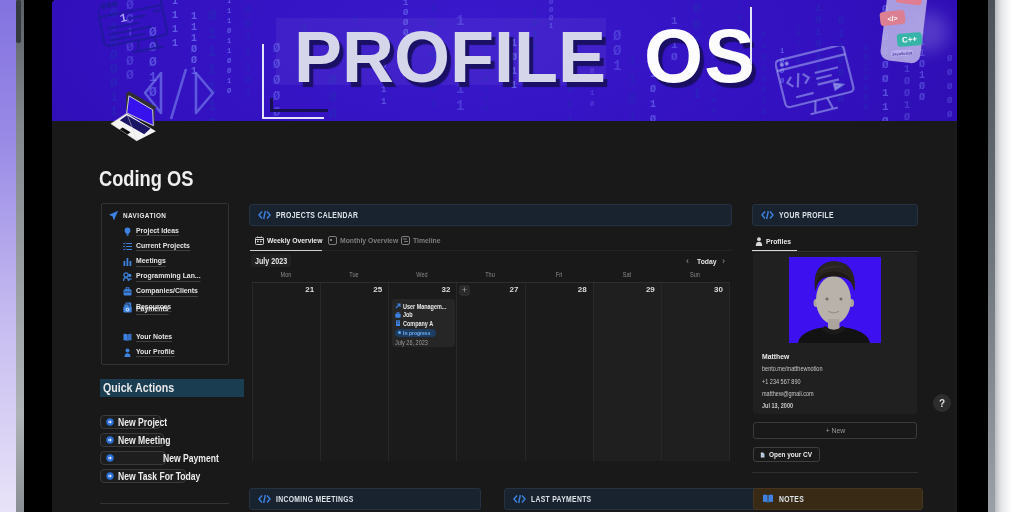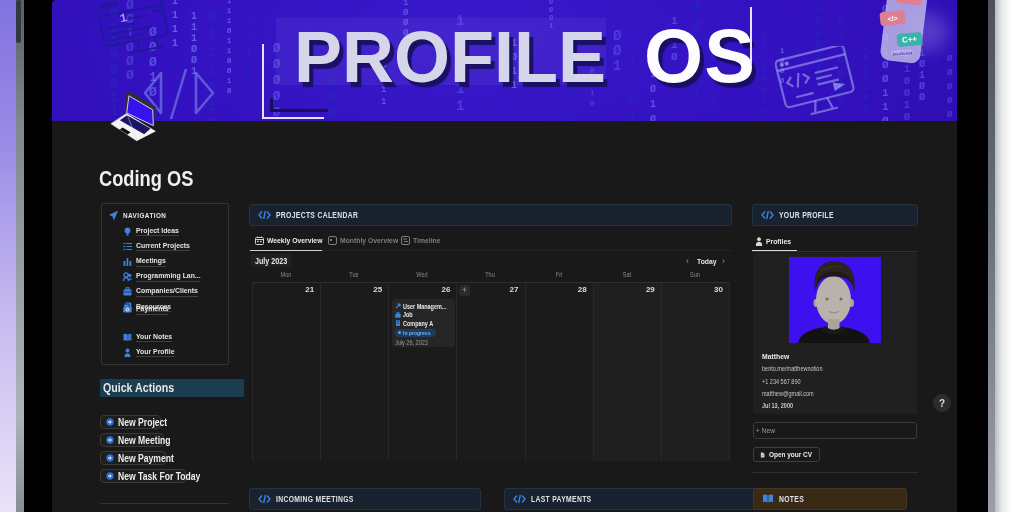--- a/index.html
+++ b/index.html
@@ -267,21 +267,21 @@
         </svg>
         <span>New Project</span>
       </div>
 <div class="qbtn" style="left:48px;top:433px;width:64px;">
         <svg width="8" height="8" viewBox="0 0 8 8">
           <circle cx="4" cy="4" r="3.7" fill="#2a6fd6"></circle>
           <path d="M2 4 h3 M3.8 2.6 L5.3 4 L3.8 5.4" stroke="#fff" stroke-width="1" fill="none"></path>
         </svg>
         <span>New Meeting</span>
       </div>
-<div class="qbtn" style="left:48px;top:451px;width:66px;">
+<div class="qbtn" style="left:48px;top:451px;width:66px;gap:45px;">
         <svg width="8" height="8" viewBox="0 0 8 8">
           <circle cx="4" cy="4" r="3.7" fill="#2a6fd6"></circle>
           <path d="M2 4 h3 M3.8 2.6 L5.3 4 L3.8 5.4" stroke="#fff" stroke-width="1" fill="none"></path>
         </svg>
         <span>New Payment</span>
       </div>
 <div class="qbtn" style="left:48px;top:469px;width:86px;">
         <svg width="8" height="8" viewBox="0 0 8 8">
           <circle cx="4" cy="4" r="3.7" fill="#2a6fd6"></circle>
           <path d="M2 4 h3 M3.8 2.6 L5.3 4 L3.8 5.4" stroke="#fff" stroke-width="1" fill="none"></path>
@@ -344,21 +344,21 @@
 <div class="gridcell" style="left:268.1px;top:281.5px;width:68.14px;height:179.5px;background:#1b1b1b;"></div>
 <div class="gridcell" style="left:336.3px;top:281.5px;width:68.14px;height:179.5px;background:#1b1b1b;"></div>
 <div class="gridcell" style="left:404.4px;top:281.5px;width:68.14px;height:179.5px;background:#1b1b1b;"></div>
 <div class="gridcell" style="left:472.6px;top:281.5px;width:68.14px;height:179.5px;background:#1b1b1b;"></div>
 <div class="gridcell" style="left:540.7px;top:281.5px;width:68.14px;height:179.5px;background:#1f1f1f;"></div>
 <div class="gridcell" style="left:608.9px;top:281.5px;width:68.14px;height:179.5px;background:#1f1f1f;"></div>
 <div class="abs" style="left:200px;top:281.5px;width:477px;height:1px;background:#2e2e2e;"></div>
 <div class="abs" style="left:677px;top:281.5px;width:1px;height:179.5px;background:#282828;"></div>
 <div class="datenum" style="left:200.0px;top:285px;width:62.1px;">21</div>
 <div class="datenum" style="left:268.1px;top:285px;width:62.1px;">25</div>
-<div class="datenum" style="left:336.3px;top:285px;width:62.1px;">26</div>
+<div class="datenum" style="left:336.3px;top:285px;width:62.1px;">32</div>
 <div class="datenum" style="left:404.4px;top:285px;width:62.1px;">27</div>
 <div class="datenum" style="left:472.6px;top:285px;width:62.1px;">28</div>
 <div class="datenum" style="left:540.7px;top:285px;width:62.1px;">29</div>
 <div class="datenum" style="left:608.9px;top:285px;width:62.1px;">30</div>
 <div class="abs" style="left:407px;top:284.5px;width:11px;height:11px;background:#2b2b2b;border-radius:3px;display:flex;align-items:center;justify-content:center;color:#9d9d9d;font-size:9px;">+</div>
 <div class="abs" style="left:340px;top:299px;width:63px;height:48px;background:#262626;border-radius:3px;padding:3px 0 0 3px;">
  <div style="display:flex;align-items:center;height:8.5px;">
           <svg width="6" height="6" viewBox="0 0 6 6" style="margin-right:2px;flex:none">
             <path d="M1 5 L5 1 M2.2 1 H5 V3.8" stroke="#3d82e0" stroke-width="1.1" fill="none"></path>
           </svg>
@@ -401,21 +401,21 @@
     <div class="secbar" style="left:452px;top:488px;width:256px;">
         <svg width="13" height="10" viewBox="0 0 13 10">
           <g stroke="#3d82e0" stroke-width="1.4" fill="none">
             <path d="M4 1.5 L1 5 L4 8.5"></path>
             <path d="M9 1.5 L12 5 L9 8.5"></path>
             <path d="M7.3 1 L5.7 9"></path>
           </g>
         </svg>
         <span>LAST PAYMENTS</span>
       </div>
-    <div class="secbar notesbar" style="left:701px;top:488px;width:154px;">
+    <div class="secbar notesbar" style="left:701px;top:488px;width:170px;">
         <svg width="12" height="10" viewBox="0 0 12 10">
           <path d="M1 1 Q3.5 0 6 1.5 Q8.5 0 11 1 L11 8 Q8.5 7.2 6 8.8 Q3.5 7.2 1 8 Z" fill="#3d82e0"></path>
           <line x1="6" y1="1.5" x2="6" y2="8.8" stroke="#382a15" stroke-width="0.8"></line>
         </svg>
         <span>NOTES</span>
       </div>
 
     <div class="secbar" style="left:700px;top:204px;width:166px;">
         <svg width="13" height="10" viewBox="0 0 13 10">
           <g stroke="#3d82e0" stroke-width="1.4" fill="none">
@@ -450,21 +450,21 @@
  <rect x="39" y="62" width="11.5" height="12" fill="#aba49c"></rect>
  <path d="M9 86 C11 77 20 72.5 34 70.5 L37.5 69.5 C39 74 50.5 74 52 69.5 L56 70.5 C70 72.5 79 77 81 86 Z" fill="#121212"></path>
  <path d="M35.5 69 Q44.5 76.5 54 69 L56.5 73 Q44.5 82 33 73 Z" fill="#1a1a1a"></path>
 </svg>
     <div class="abs" style="left:710px;top:352px;font-size:8px;font-weight:bold;color:#e9e9e9;transform:scaleX(0.85);transform-origin:0 50%;">Matthew</div>
     <div class="ptext" style="left:710px;top:365px;">bento.me/matthewnotion</div>
     <div class="ptext" style="left:710px;top:377.5px;">+1 234 567 890</div>
     <div class="ptext" style="left:710px;top:390px;">matthew@gmail.com</div>
     <div class="ptext" style="left:710px;top:402px;font-weight:bold;">Jul 13, 2000</div>
     <div class="abs" style="left:701px;top:422px;width:164px;height:17px;border:1px solid #3a3a3a;border-radius:3px;
-      display:flex;align-items:center;justify-content:flex-start;font-size:8px;color:#9a9a9a;">
+      display:flex;align-items:center;justify-content:center;font-size:8px;color:#9a9a9a;">
         <span class="sxc">+ New</span>
       </div>
     <div class="abs" style="left:701px;top:447px;width:67px;height:15px;border:1px solid #3f3f3f;border-radius:3px;
       display:flex;align-items:center;font-size:7.5px;font-weight:bold;color:#ececec;white-space:nowrap;">
         <svg width="9" height="10" viewBox="0 0 9 10" style="margin:0 4px 0 6px;">
           <path d="M1.5 0.5 h4 l2.5 2.5 v6.5 h-6.5 Z" fill="#cdd6e0"></path>
           <path d="M5.5 0.5 l2.5 2.5 h-2.5 Z" fill="#8fa3b8"></path>
           <line x1="3" y1="5" x2="6.5" y2="5" stroke="#4a90d9" stroke-width="0.7"></line>
           <line x1="3" y1="6.5" x2="6.5" y2="6.5" stroke="#4a90d9" stroke-width="0.7"></line>
         </svg>

